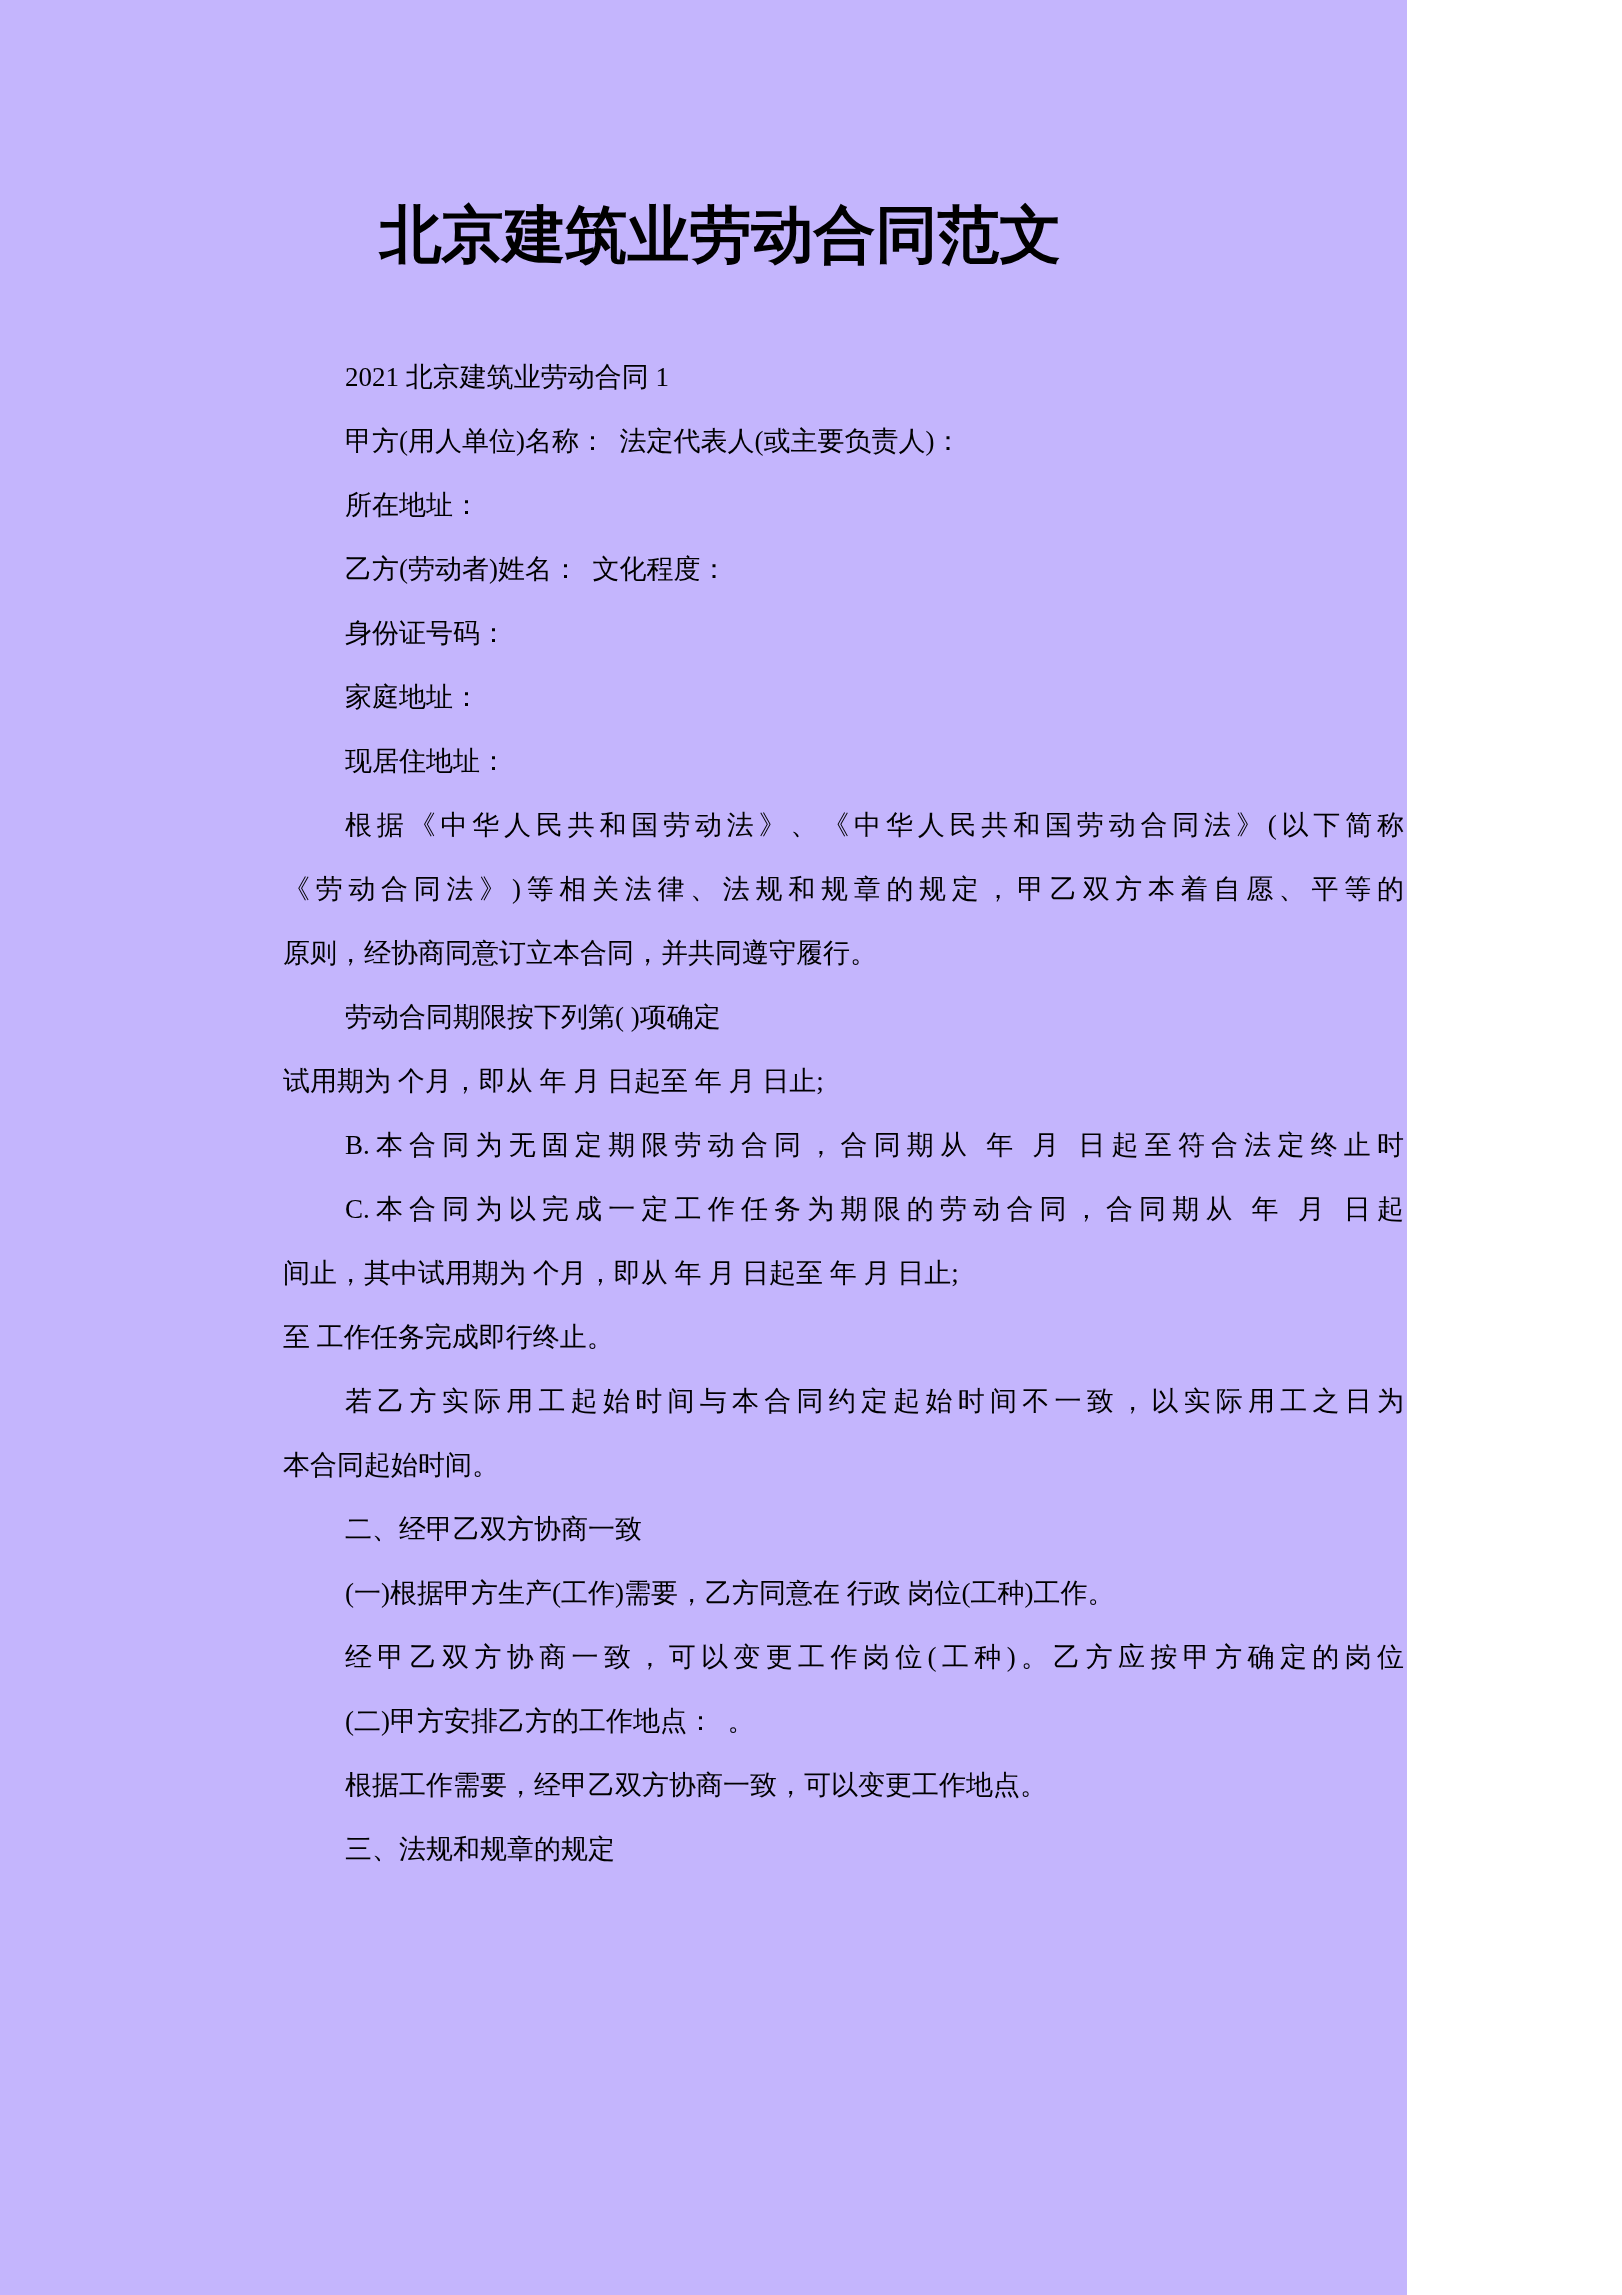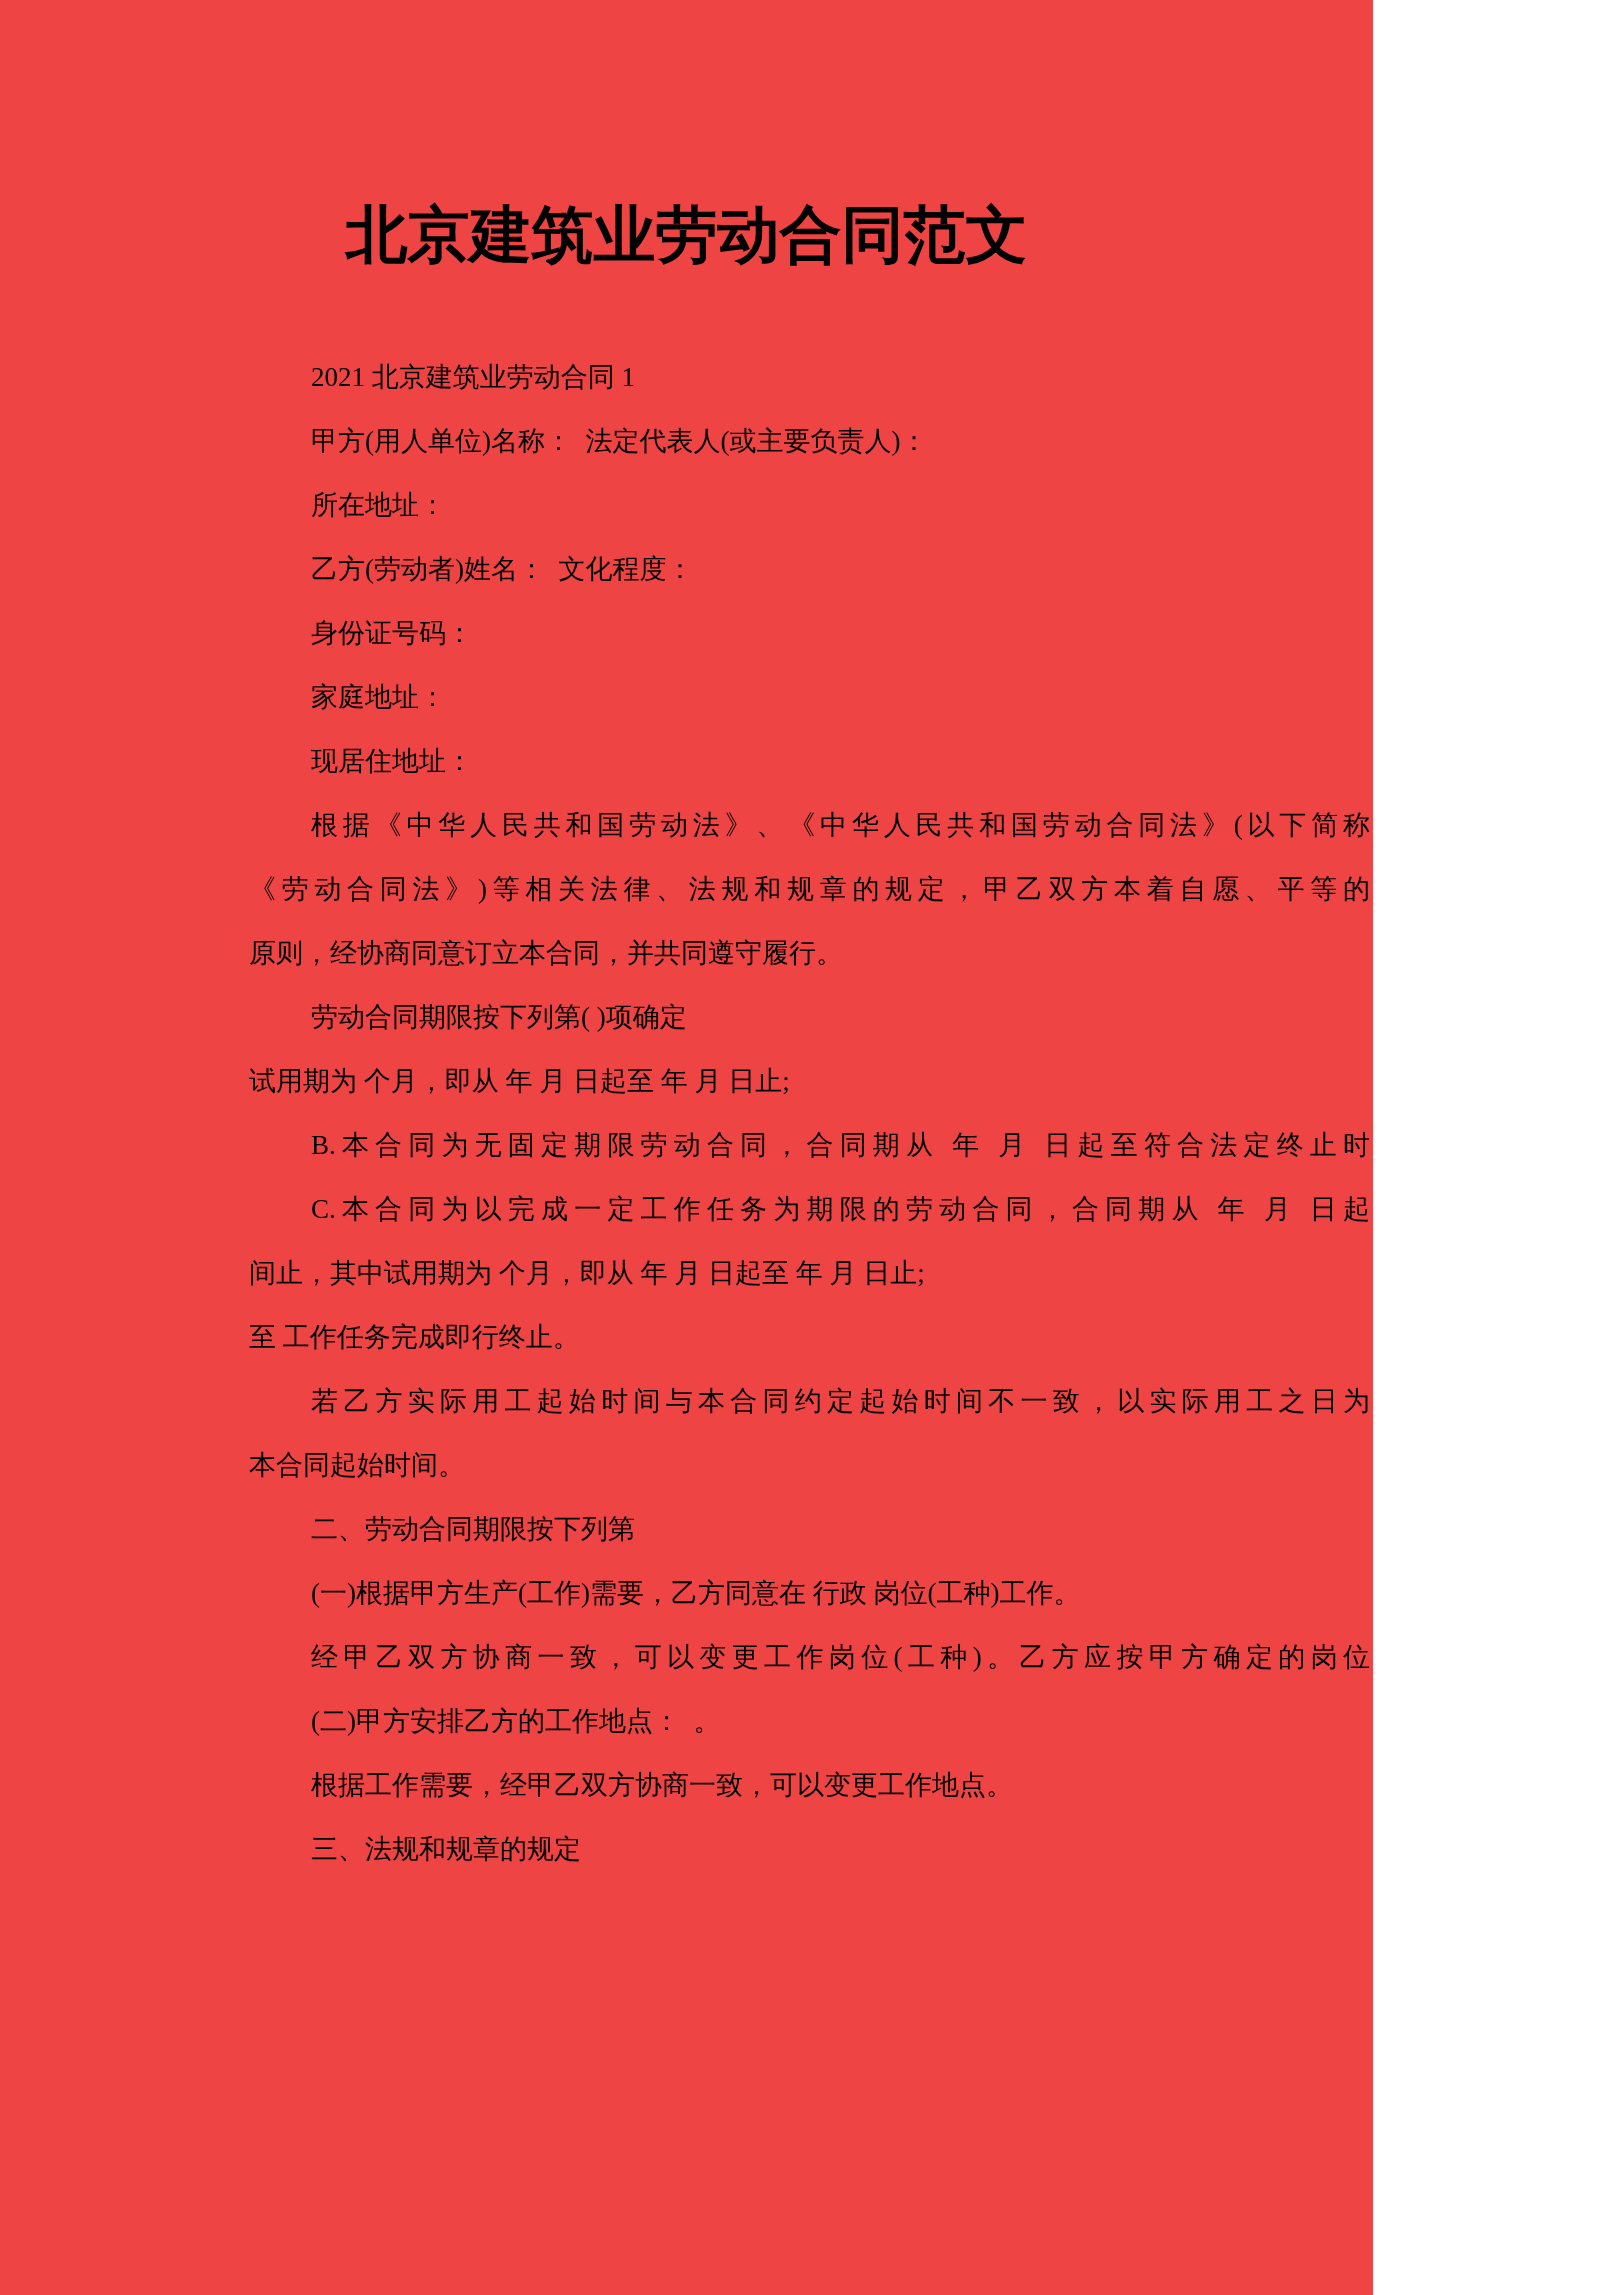--- a/index.html
+++ b/index.html
@@ -4,24 +4,25 @@
 <style>
   html, body {
     margin: 0;
     padding: 0;
     background: #ffffff;
   }
   .page {
     position: relative;
     width: 1373px;
     height: 2295px;
-    background: #ef4444;
+    background: #c4b5fd;
     color: #000000;
     font-family: "Liberation Serif", "DejaVu Serif", serif;
     overflow: hidden;
+    padding-left: 34px;
   }
   .doc-title {
     margin: 0;
     padding-top: 203px;
     font-size: 62px;
     line-height: 65px;
     font-weight: bold;
     text-align: center;
     letter-spacing: 0;
   }
@@ -61,21 +62,21 @@
       <div class="line full">《劳动合同法》)等相关法律、法规和规章的规定，甲乙双方本着自愿、平等的</div>
       <div class="line">原则，经协商同意订立本合同，并共同遵守履行。</div>
       <div class="line indent">劳动合同期限按下列第( )项确定</div>
       <div class="line">试用期为 个月，即从 年 月 日起至 年 月 日止;</div>
       <div class="line indent full">B.本合同为无固定期限劳动合同，合同期从 年 月 日起至符合法定终止时</div>
       <div class="line indent full">C.本合同为以完成一定工作任务为期限的劳动合同，合同期从 年 月 日起</div>
       <div class="line">间止，其中试用期为 个月，即从 年 月 日起至 年 月 日止;</div>
       <div class="line">至 工作任务完成即行终止。</div>
       <div class="line indent full">若乙方实际用工起始时间与本合同约定起始时间不一致，以实际用工之日为</div>
       <div class="line">本合同起始时间。</div>
-      <div class="line indent">二、劳动合同期限按下列第</div>
+      <div class="line indent">二、经甲乙双方协商一致</div>
       <div class="line indent">(一)根据甲方生产(工作)需要，乙方同意在 行政 岗位(工种)工作。</div>
       <div class="line indent full">经甲乙双方协商一致，可以变更工作岗位(工种)。乙方应按甲方确定的岗位</div>
       <div class="line indent">(二)甲方安排乙方的工作地点：  。</div>
       <div class="line indent">根据工作需要，经甲乙双方协商一致，可以变更工作地点。</div>
       <div class="line indent">三、法规和规章的规定</div>
     </div>
 </div>
 
 
 </body></html>

